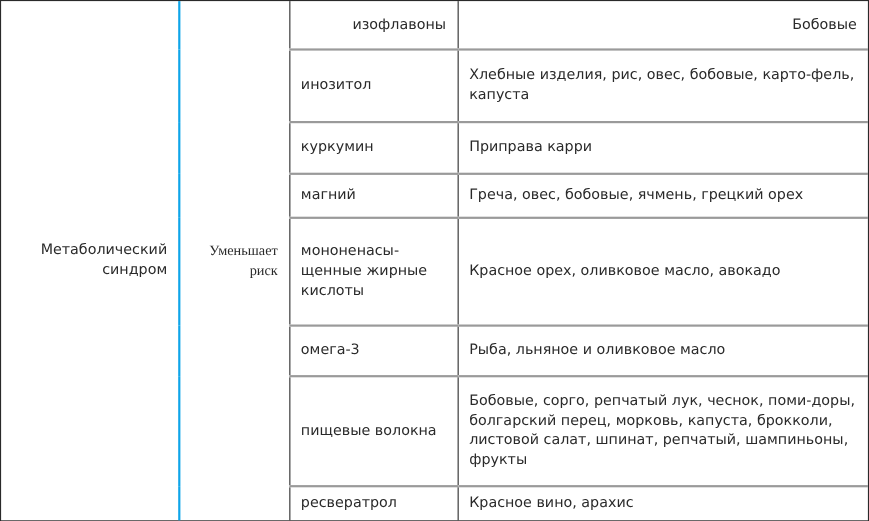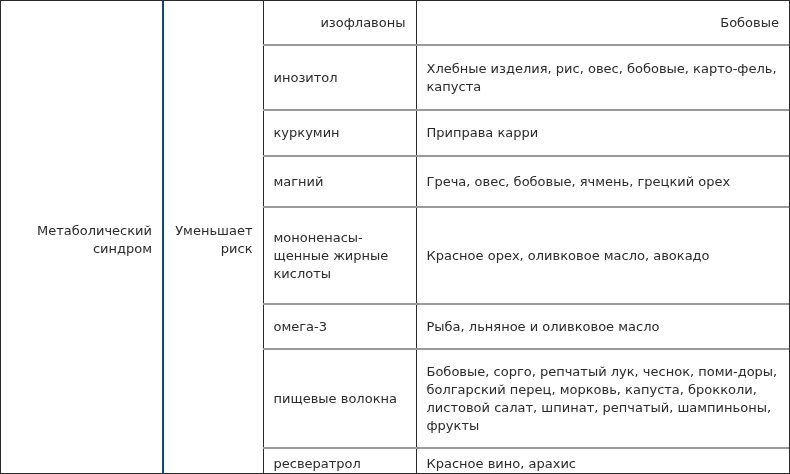--- a/index.html
+++ b/index.html
@@ -43,21 +43,22 @@
       box-sizing: border-box;
     }
     table.nutri tr:first-child td {
       border-top: none;
       text-align: right;
     }
     table.nutri td.col-condition {
       border-left: none;
     }
     table.nutri td.col-effect {
-      border-left: 2px solid #0c4a6e;
+      border-left: 2px solid #0ea5e9;
+      font-family: Liberation Serif, serif;
     }
     table.nutri td.col-food {
       border-left: 1px solid #2a2a2a;
     }
     .cell-text {
       display: block;
     }
   </style>
 </head>
 <body>
@@ -95,21 +96,21 @@
       </td>
     </tr>
     <tr style="height:46px">
       <td class="col-nutrient">
         <span class="cell-text">куркумин</span>
       </td>
       <td class="col-food">
         <span class="cell-text">Приправа карри</span>
       </td>
     </tr>
-    <tr style="height:51px">
+    <tr style="height:40px">
       <td class="col-nutrient">
         <span class="cell-text">магний</span>
       </td>
       <td class="col-food">
         <span class="cell-text">Греча, овес, бобовые, ячмень, грецкий орех</span>
       </td>
     </tr>
     <tr style="height:97px">
       <td class="col-nutrient">
         <span class="cell-text">мононенасы-щенные жирные кислоты</span>

